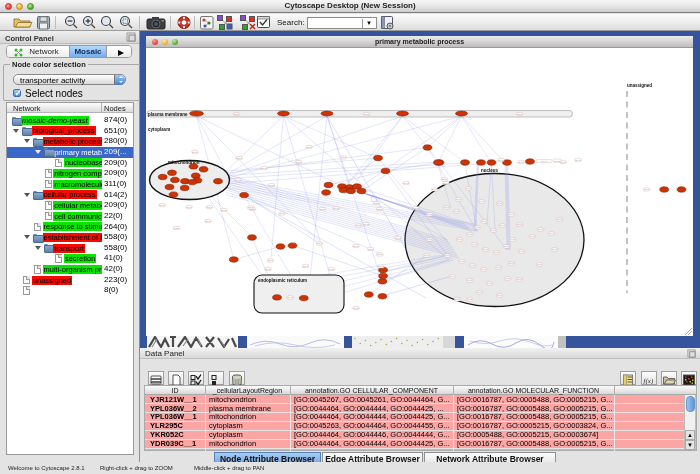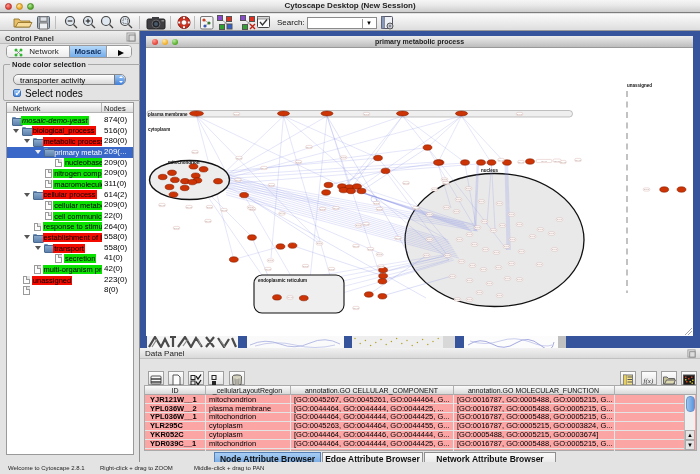--- a/index.html
+++ b/index.html
@@ -247,21 +247,21 @@
               <span class="lbl green" style="left:14.1px;font-style:italic;">mosaic-demo-yeast</span>
             </div>
             <span class="cnt" style="">874(0)</span>
           </div>
           <div class="trow" style="top:22.65px">
             <div class="lclip">
               <span class="arrow " style="left:6.299999999999999px"></span>
               <span class="folder" style="left:15.299999999999999px"></span>
               <span class="lbl red" style="left:24.799999999999997px;">biological_process</span>
             </div>
-            <span class="cnt" style="">516(0)</span>
+            <span class="cnt" style="">651(0)</span>
           </div>
           <div class="trow" style="top:33.3px">
             <div class="lclip">
               <span class="arrow " style="left:17px"></span>
               <span class="folder" style="left:26px"></span>
               <span class="lbl red" style="left:35.5px;">metabolic process</span>
             </div>
             <span class="cnt" style="">280(0)</span>
           </div>
           <div class="trow" style="top:43.95px">

